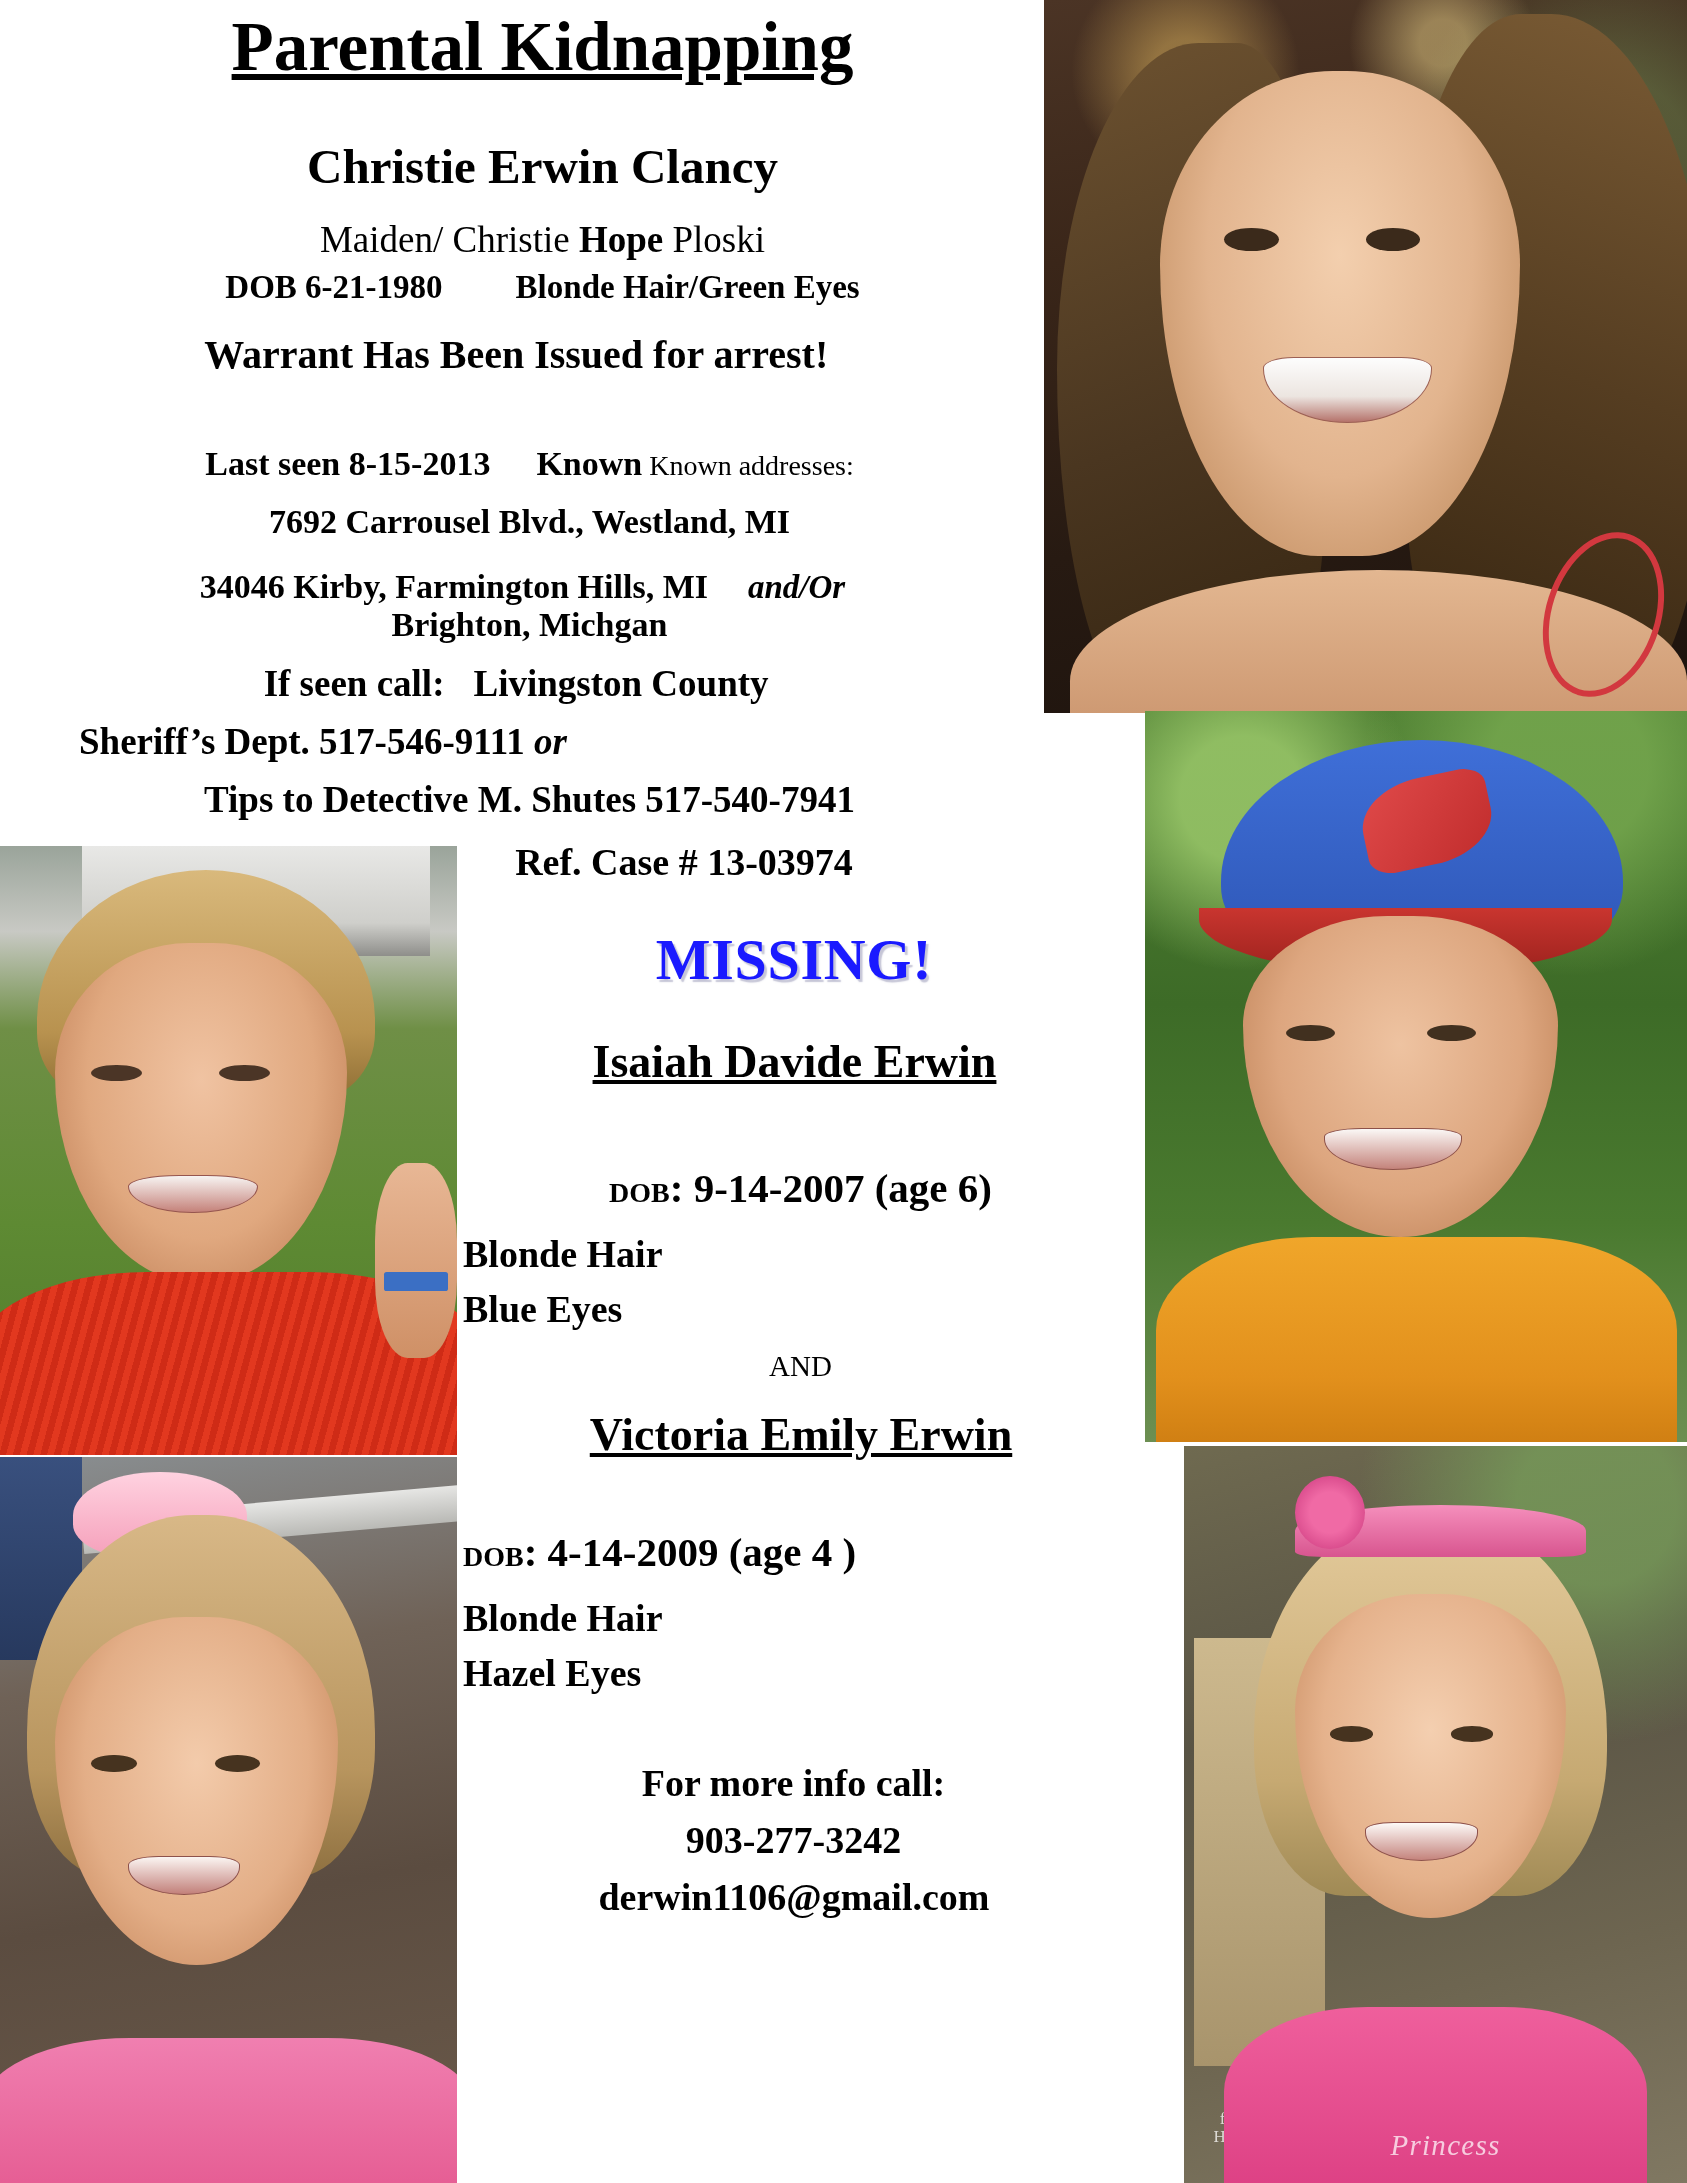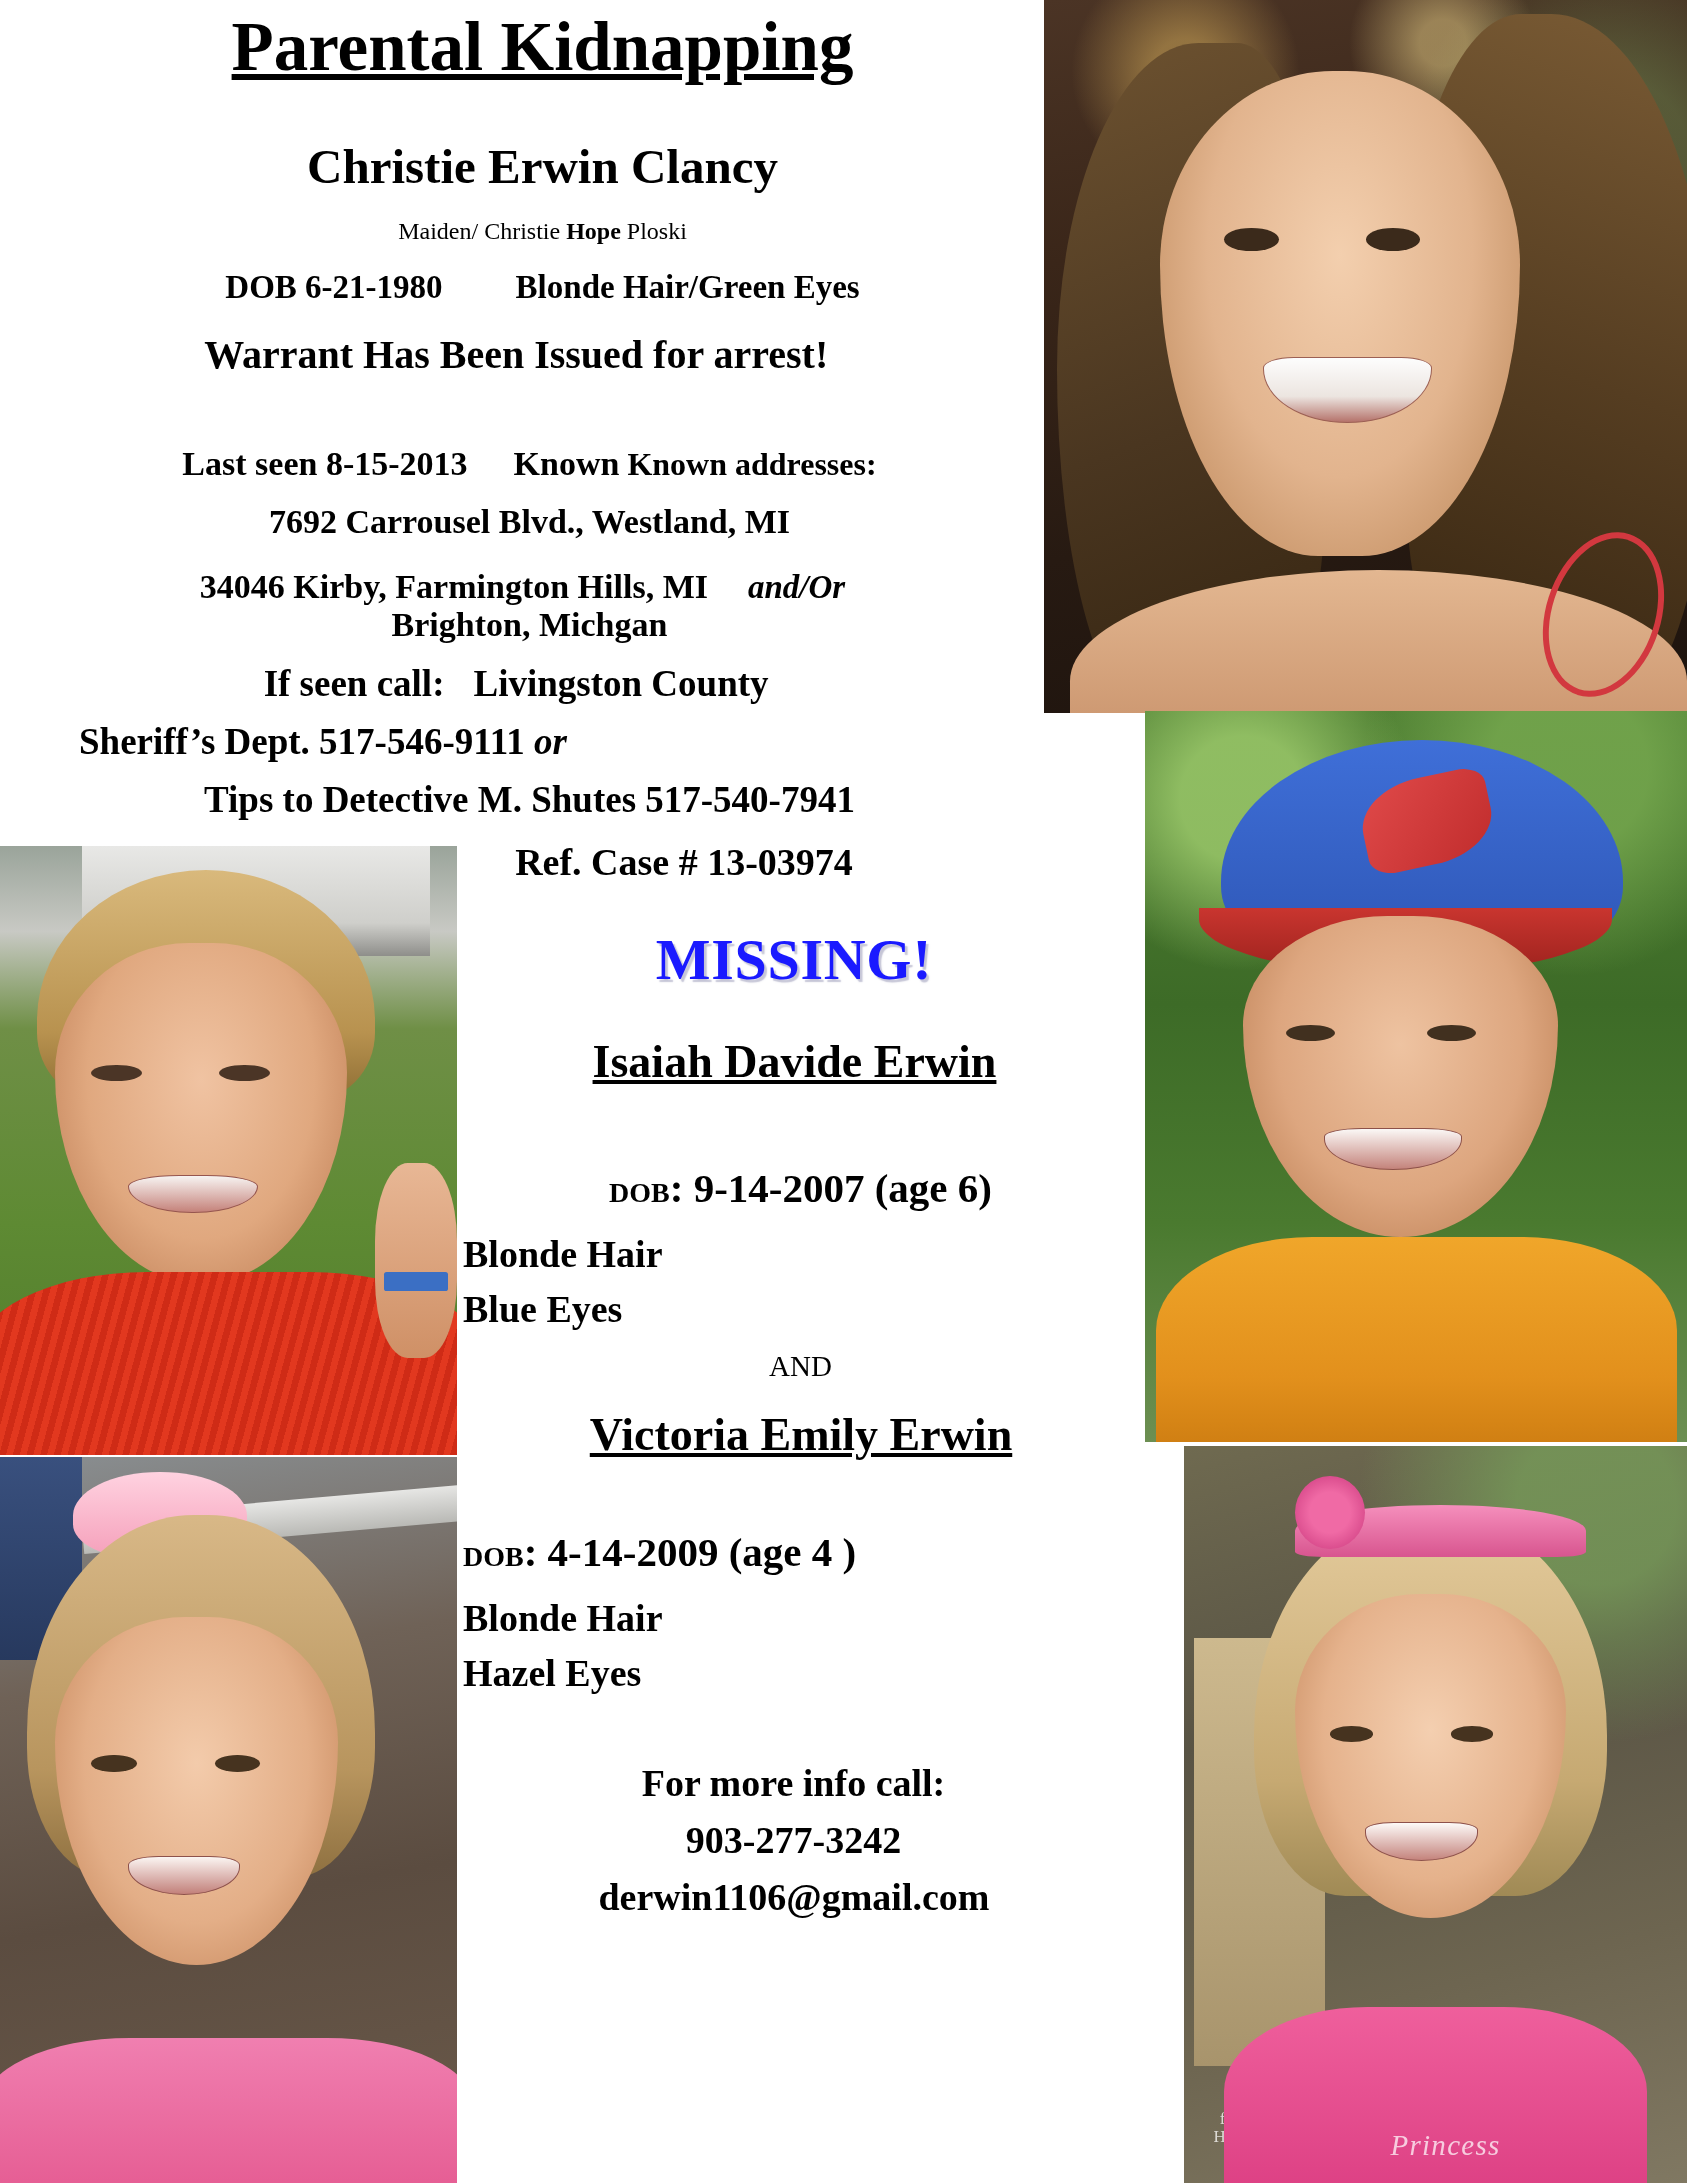--- a/index.html
+++ b/index.html
@@ -328,39 +328,39 @@
     text-align: center;
     text-decoration: underline;
     line-height: 1.02;
   }
   #mother-name {
     left: 66px; top: 138px; width: 953px;
     font-size: 49px; font-weight: bold; text-align: center;
   }
   #mother-maiden {
     left: 66px; top: 218px; width: 953px;
-    font-size: 24px; text-align: center;
+    font-size: 37px; text-align: center;
   }
   #mother-maiden b { font-weight: bold; }
   #mother-dob-row {
     left: 66px; top: 269px; width: 953px;
     font-size: 33px; font-weight: bold; text-align: center;
   }
   #mother-dob-row .gap { display:inline-block; width: 73px; }
   #warrant {
     left: 13.2px; top: 331px; width: 1006px;
     font-size: 40px; font-weight: bold; text-align: center;
   }
   #lastseen {
     left: 40px; top: 445px; width: 979px;
     font-size: 34px; text-align: center;
   }
   #lastseen b { font-weight: bold; }
   #lastseen .gap { display:inline-block; width: 46px; }
-  #lastseen .reg { font-weight: bold; font-size: 32px; }
+  #lastseen .reg { font-weight: normal; font-size: 28px; }
   #addr1 {
     left: 40px; top: 503px; width: 979px;
     font-size: 34px; font-weight: bold; text-align: center;
   }
   #addr2 {
     left: 26.5px; top: 560px; width: 992px;
     font-size: 34px; font-weight: bold; text-align: center; margin-top: 8px;
   }
   #addr2 .andor { font-style: italic; font-weight: bold; font-size: 33px; }
   #addr2 .gap { display:inline-block; width: 40px; }

